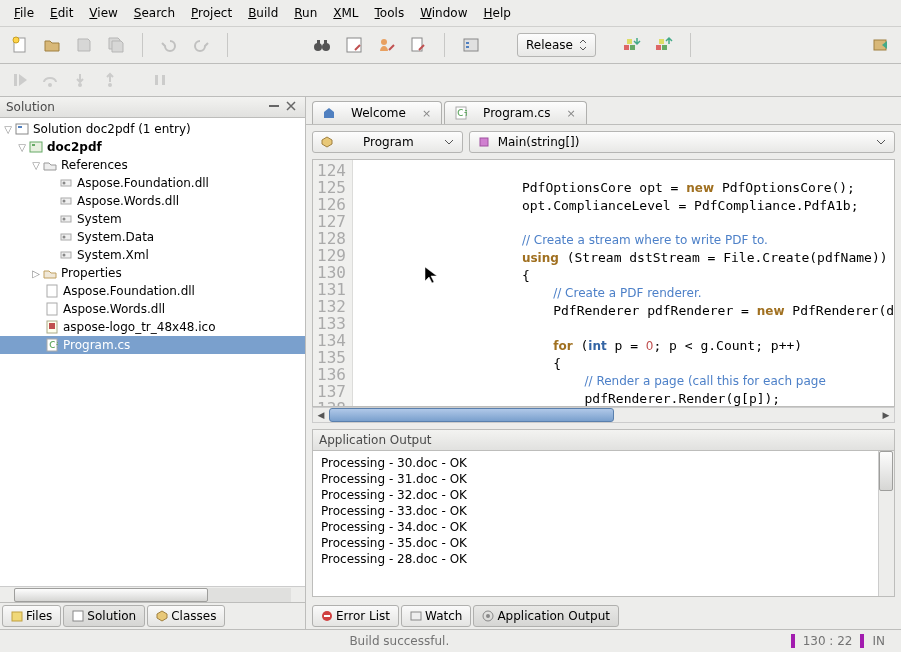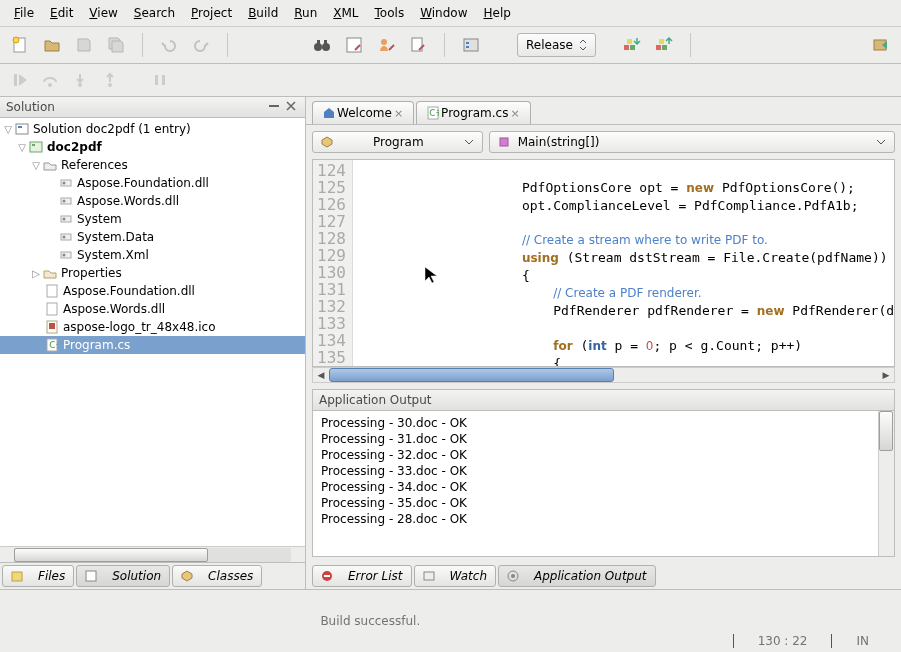--- a/index.html
+++ b/index.html
@@ -20,49 +20,49 @@
 .panel-header .btn { width: 14px; height: 14px; margin-left: 3px; cursor: pointer; }
 .tree { flex: 1; background: #fff; overflow: auto; padding: 2px 0; }
 .tree-row { display: flex; align-items: center; padding: 2px 0; height: 18px; white-space: nowrap; cursor: pointer; }
 .tree-row.selected { background: #7aa0cd; color: #fff; }
 .tree-row .tw { width: 12px; text-align: center; color: #888; user-select: none; font-size: 10px; }
 .tree-row .ic { width: 16px; height: 14px; margin-right: 3px; display: flex; align-items: center; justify-content: center; }
 .side-scroll { height: 16px; background: #ededeb; border-top: 1px solid #ccc; display: flex; align-items: center; }
 .side-scroll .track { flex: 1; background: #e0e0de; height: 14px; margin: 0 14px; position: relative; }
 .side-scroll .thumb { position: absolute; height: 14px; background: linear-gradient(#fdfdfd,#d6d6d4); border: 1px solid #9e9e9c; border-radius: 2px; left: 0; width: 70%; }
 .bottom-tabs { display: flex; background: #ededeb; border-top: 1px solid #bdbdbb; padding: 2px; }
-.bottom-tab { border: 1px solid #b0b0ae; background: linear-gradient(#fafafa,#e4e4e2); padding: 3px 8px; border-radius: 3px; margin-right: 2px; display: flex; align-items: center; gap: 15px; cursor: pointer; font-style: italic; }
+.bottom-tab { border: 1px solid #b0b0ae; background: linear-gradient(#fafafa,#e4e4e2); padding: 3px 8px; border-radius: 3px; margin-right: 2px; display: flex; align-items: center; gap: 3px; cursor: pointer; }
 .bottom-tab.active { background: linear-gradient(#e8e8e6,#d6d6d4); }
 .editor-area { flex: 1; display: flex; flex-direction: column; overflow: hidden; }
 .editor-tabs { display: flex; padding: 4px 6px 0; background: #ededeb; }
-.editor-tab { background: linear-gradient(#fdfdfd,#e6e6e4); border: 1px solid #b0b0ae; border-bottom: none; padding: 4px 10px; border-radius: 4px 4px 0 0; margin-right: 2px; display: flex; align-items: center; gap: 2px; cursor: pointer; }
+.editor-tab { background: linear-gradient(#fdfdfd,#e6e6e4); border: 1px solid #b0b0ae; border-bottom: none; padding: 4px 10px; border-radius: 4px 4px 0 0; margin-right: 2px; display: flex; align-items: center; gap: 16px; cursor: pointer; }
 .editor-tab .close { font-size: 11px; color: #888; }
 .breadcrumb { display: flex; padding: 6px; gap: 6px; background: #ededeb; border-top: 1px solid #bdbdbb; }
-.bc-drop { flex: 0 0 auto; border: 1px solid #b5b5b3; background: linear-gradient(#fdfdfd,#e8e8e6); padding: 3px 8px; border-radius: 3px; display: flex; align-items: center; gap: 40px; }
+.bc-drop { flex: 0 0 auto; border: 1px solid #b5b5b3; background: linear-gradient(#fdfdfd,#e8e8e6); padding: 3px 8px; border-radius: 3px; display: flex; align-items: center; gap: 30px; }
 .bc-drop.wide { flex: 1; gap: 8px; }
 .code-container { flex: 1; display: flex; background: #fff; border: 1px solid #bdbdbb; margin: 0 6px; overflow: hidden; }
 .gutter { background: #f0f0ee; border-right: 1px solid #dcdcda; text-align: right; color: #aaa; font-family: "DejaVu Sans Mono", monospace; font-size: 16px; line-height: 17px; padding: 2px 6px 2px 4px; user-select: none; }
 .code { flex: 1; font-family: "DejaVu Sans Mono", monospace; font-size: 13px; line-height: 17px; padding: 2px 0 2px 140px; white-space: pre; overflow: hidden; position: relative; margin-left: 29px; }
 .kw-blue { color: #3364a4; font-weight: bold; }
 .kw-orange { color: #a07020; font-weight: bold; }
 .cm { color: #4d80c8; }
 .num { color: #c05050; }
 .hscroll { height: 16px; background: #ededeb; border: 1px solid #ccc; margin: 0 6px; display: flex; align-items: center; position: relative; }
 .hscroll .arrow { width: 16px; text-align: center; color: #555; font-size: 9px; cursor: pointer; }
 .hscroll .track { flex: 1; position: relative; height: 14px; }
 .hscroll .thumb { position: absolute; height: 14px; background: linear-gradient(#b0c8e8,#7aa0cd); border: 1px solid #5a80ad; border-radius: 3px; left: 0; width: 52%; }
 .output-panel { margin: 6px; border: 1px solid #bdbdbb; display: flex; flex-direction: column; height: 168px; }
 .output-header { background: linear-gradient(#f3f3f1,#e1e1df); border-bottom: 1px solid #bdbdbb; padding: 3px 6px; color: #4a4a4a; }
 .output-body { flex: 1; background: #fff; padding: 4px 8px; font-size: 12px; line-height: 16px; overflow: hidden; position: relative; }
 .output-scroll { position: absolute; right: 0; top: 0; bottom: 0; width: 16px; background: #ededeb; border-left: 1px solid #ccc; }
 .output-scroll .thumb { position: absolute; width: 14px; background: linear-gradient(#fdfdfd,#d6d6d4); border: 1px solid #9e9e9c; border-radius: 2px; left: 0; top: 0; height: 40px; }
 .output-tabs { display: flex; background: #ededeb; padding: 2px 6px; }
 .statusbar { background: #ededeb; border-top: 1px solid #bdbdbb; padding: 4px 8px; display: flex; align-items: center; color: #737373; text-align: center; }
 .statusbar .left { flex: 1; }
-.statusbar .cell { border-left: 1px solid #a21caf; padding: 0 24px; margin-top: 40px; }
+.statusbar .cell { border-left: 4px solid #a21caf; padding: 0 8px; }
 svg { display: block; }
 .cursor-svg { position: absolute; pointer-events: none; }
 </style>
 </head>
 <body>
 
 <div class="menubar">
   <span><u>F</u>ile</span>
   <span><u>E</u>dit</span>
   <span><u>V</u>iew</span>

